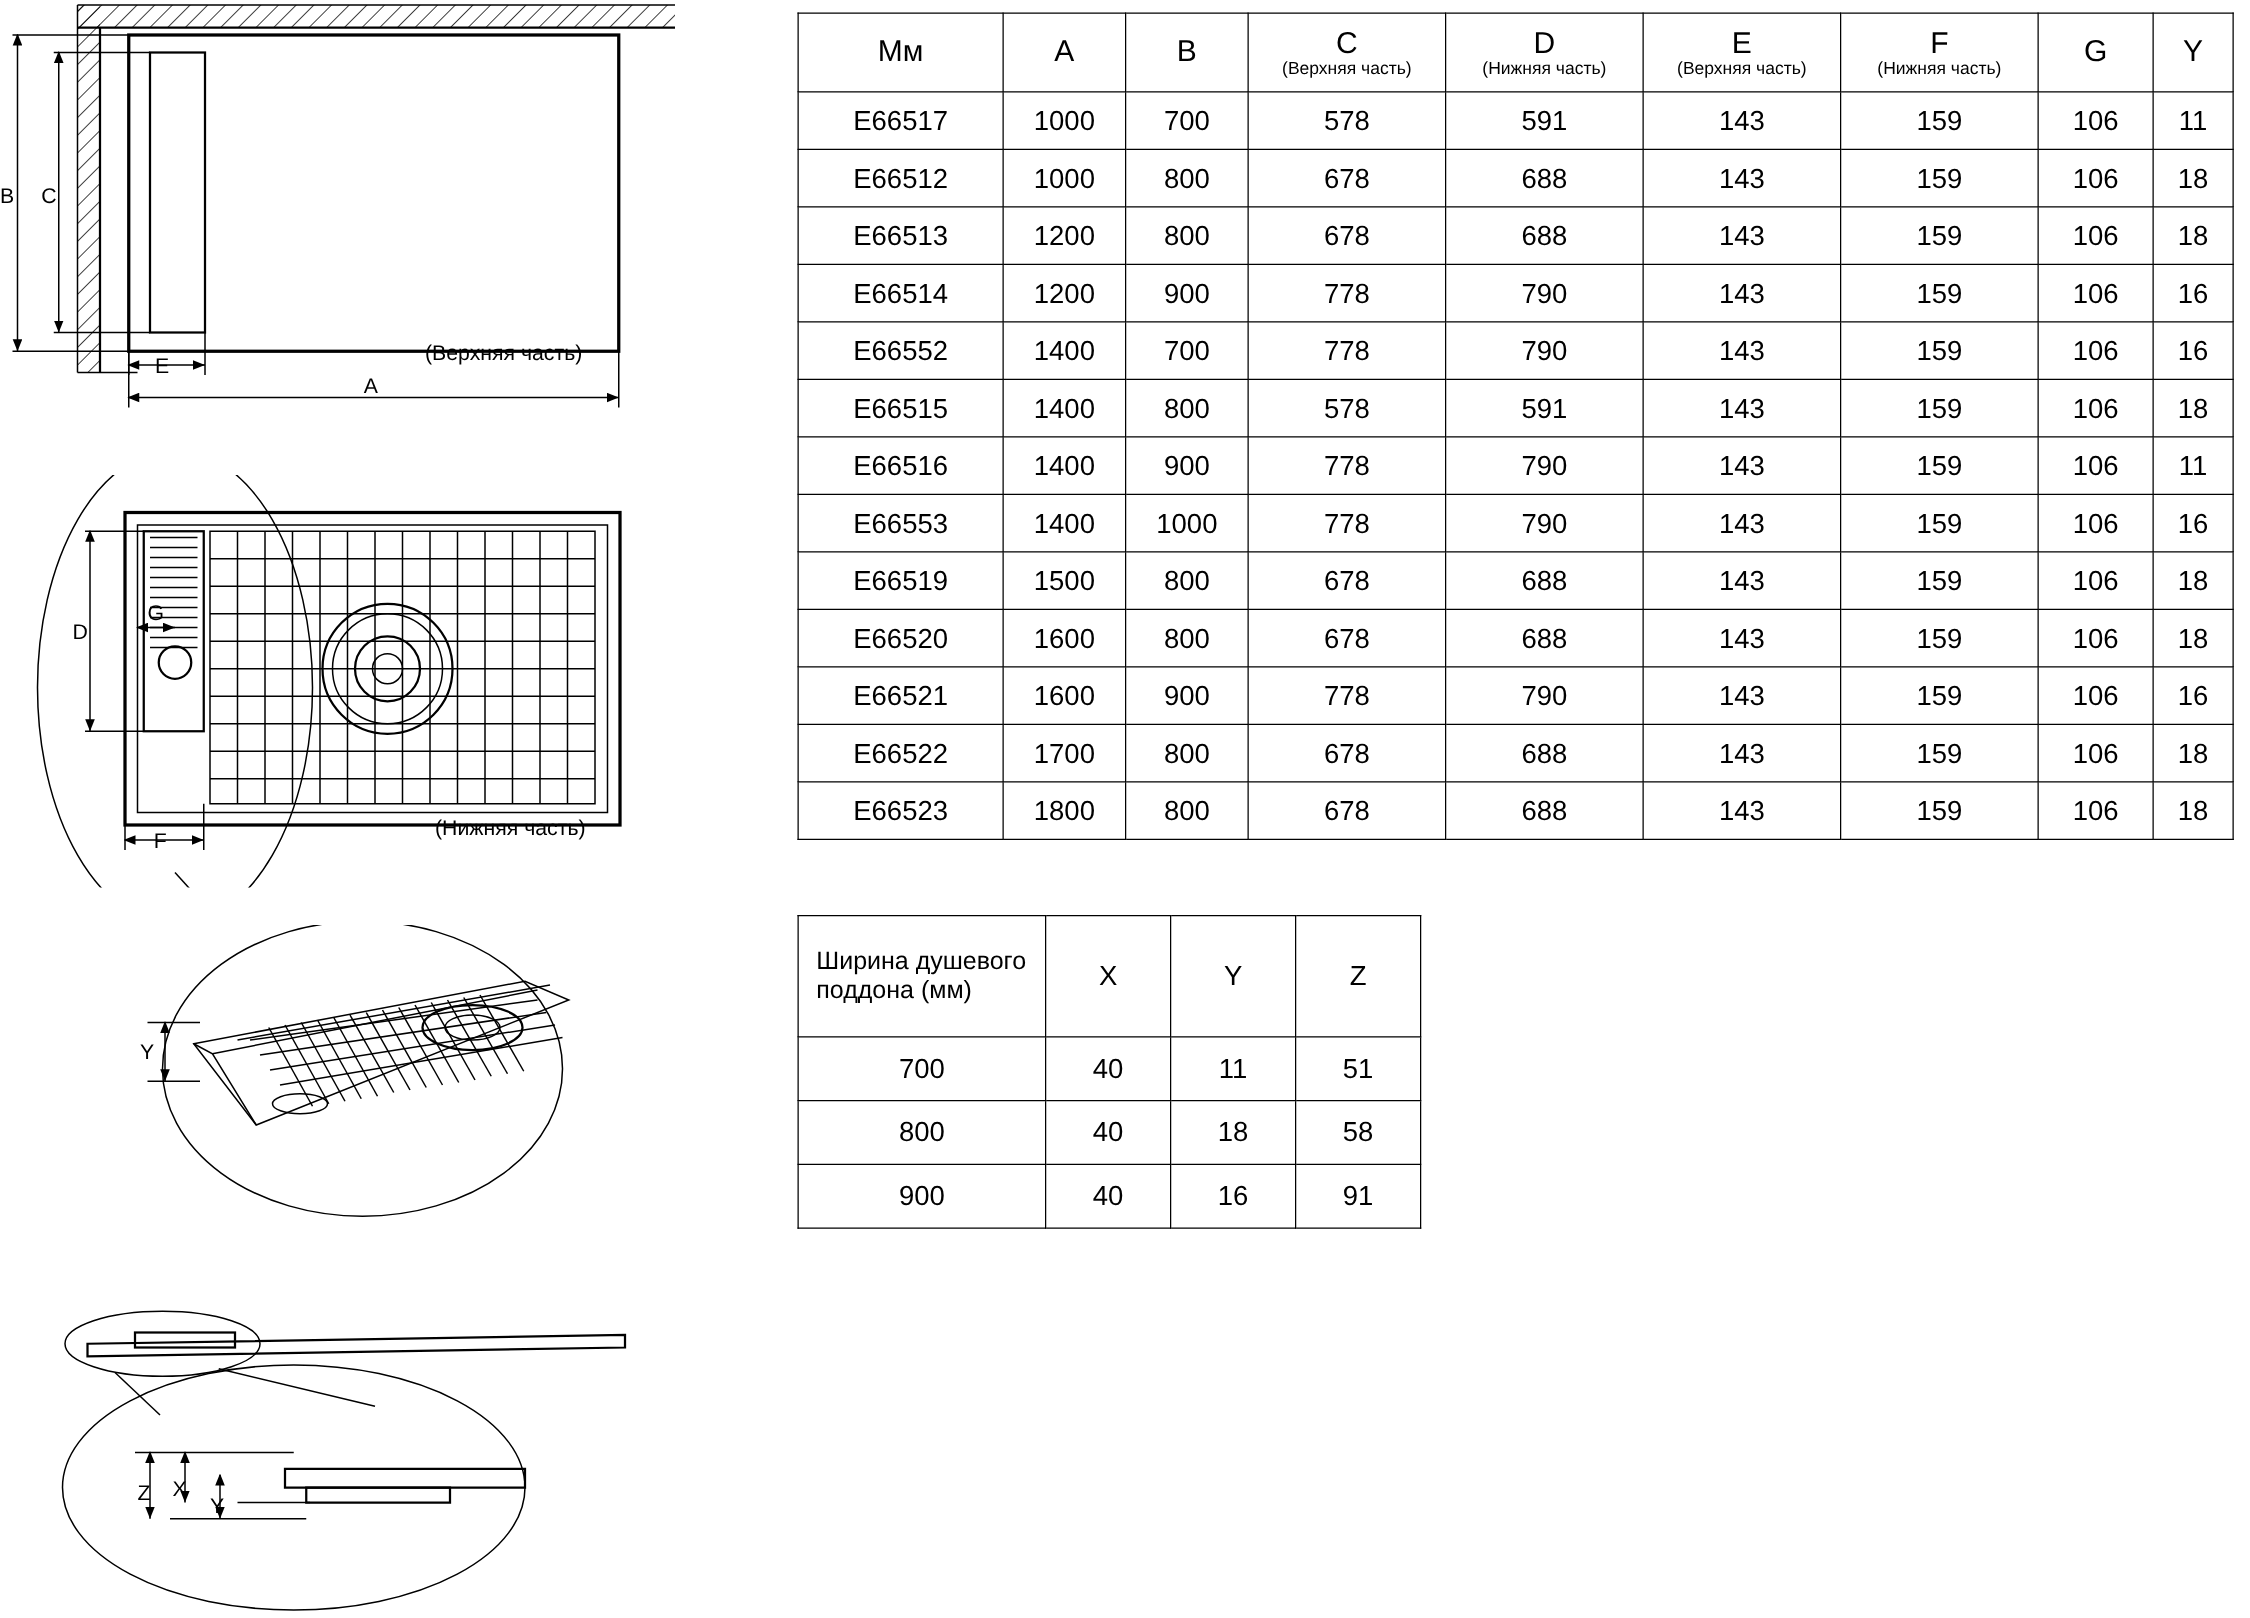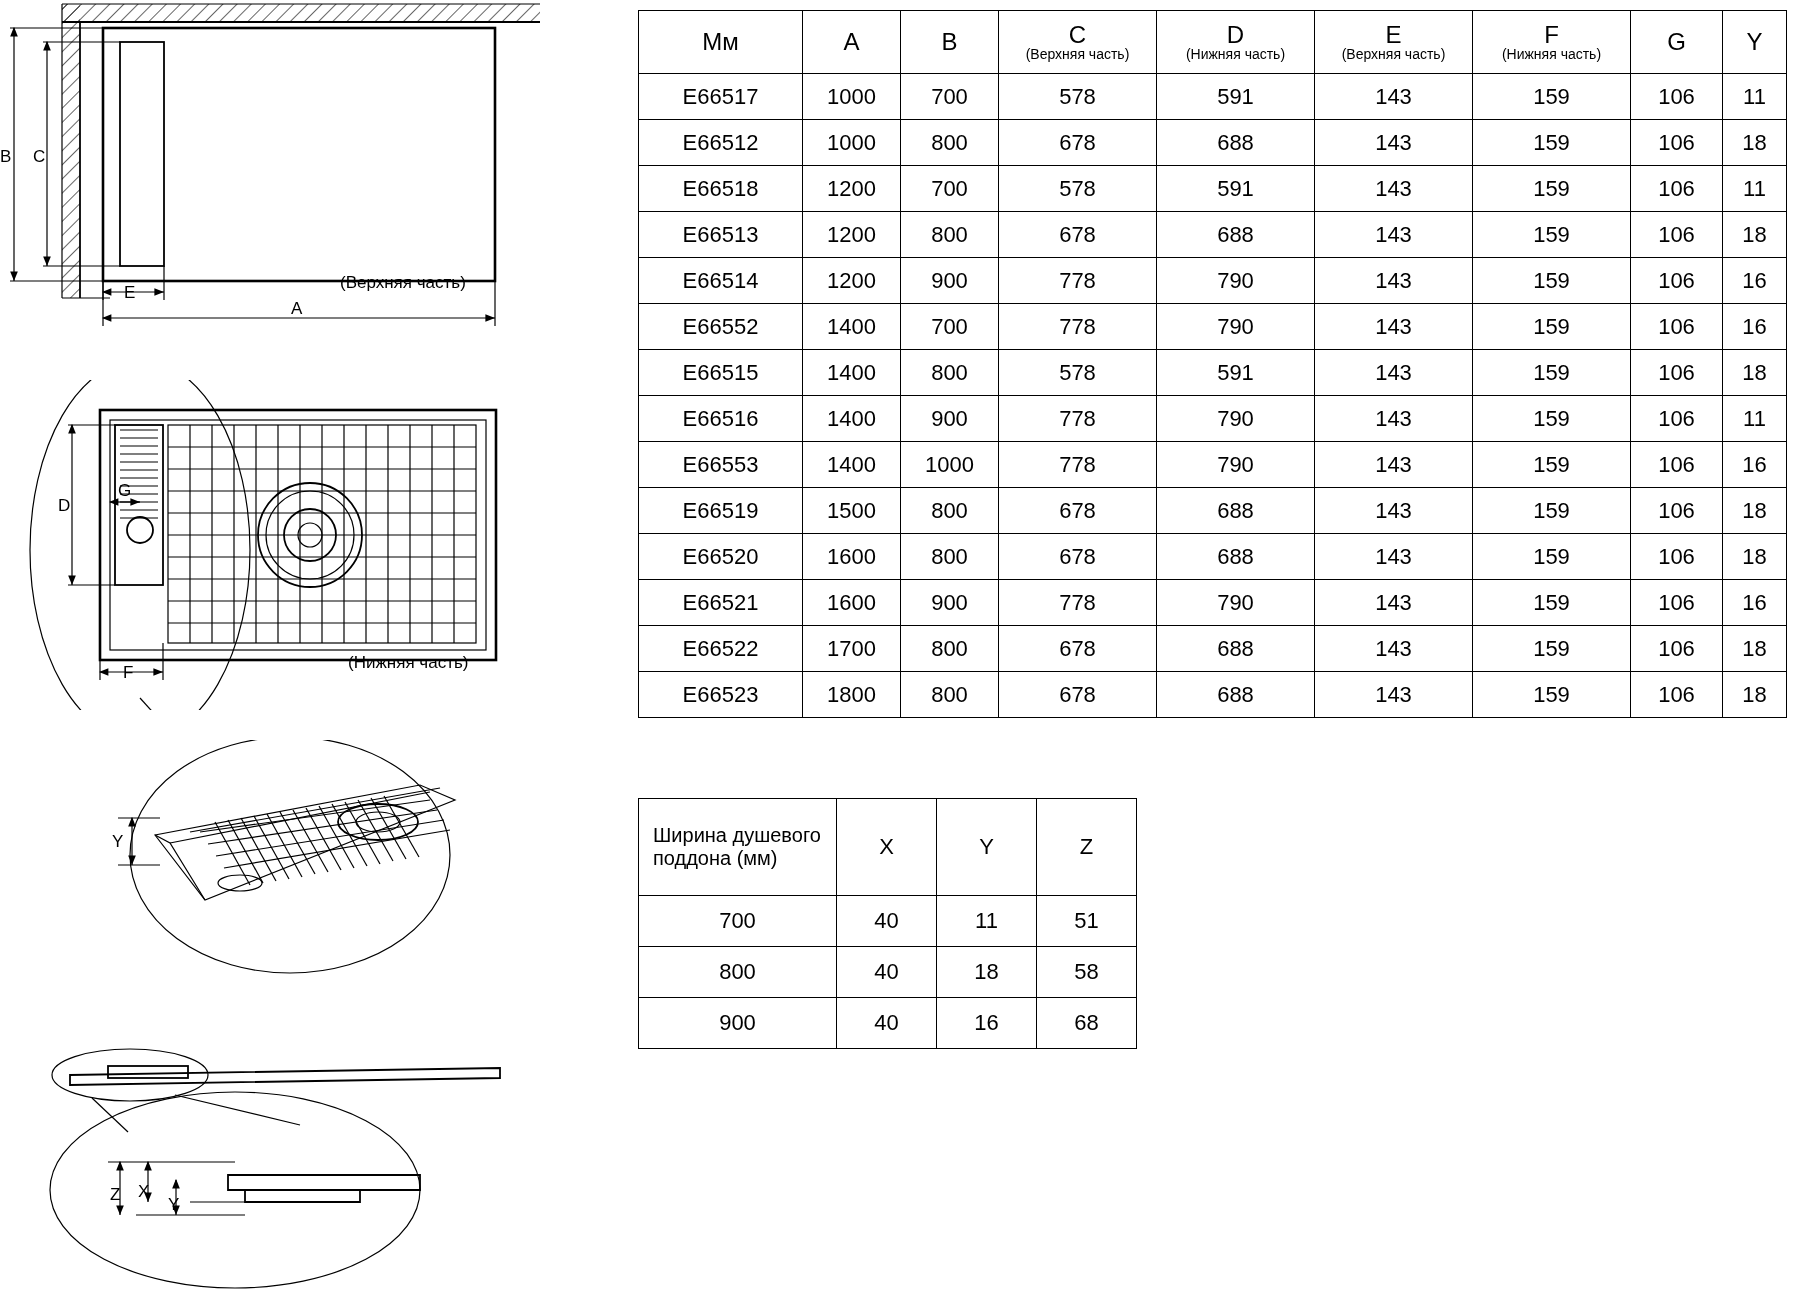--- a/index.html
+++ b/index.html
@@ -86,21 +86,21 @@
   .col-a { width: 98px; }
   .col-b { width: 98px; }
   .col-c { width: 158px; }
   .col-d { width: 158px; }
   .col-e { width: 158px; }
   .col-f { width: 158px; }
   .col-g { width: 92px; }
   .col-y { width: 64px; }
 
   table.width-table {
-    margin-top: 80px;
+    margin-top: 60px;
     width: 498px;
     table-layout: fixed;
   }
   table.width-table th,
   table.width-table td {
     border: 1.6px solid #000;
     text-align: center;
     vertical-align: middle;
     font-family: "Liberation Sans", sans-serif;
     font-size: 22px;
@@ -415,31 +415,20 @@
             <td>1000</td>
             <td>800</td>
             <td>678</td>
             <td>688</td>
             <td>143</td>
             <td>159</td>
             <td>106</td>
             <td>18</td>
           </tr>
           <tr>
-            <td>E66518</td>
-            <td>1200</td>
-            <td>700</td>
-            <td>578</td>
-            <td>591</td>
-            <td>143</td>
-            <td>159</td>
-            <td>106</td>
-            <td>11</td>
-          </tr>
-          <tr>
             <td>E66513</td>
             <td>1200</td>
             <td>800</td>
             <td>678</td>
             <td>688</td>
             <td>143</td>
             <td>159</td>
             <td>106</td>
             <td>18</td>
           </tr>
@@ -583,18 +572,18 @@
           <tr>
             <td>800</td>
             <td>40</td>
             <td>18</td>
             <td>58</td>
           </tr>
           <tr>
             <td>900</td>
             <td>40</td>
             <td>16</td>
-            <td>68</td>
+            <td>91</td>
           </tr>
         </tbody>
     </table>
   </div>
 </div>
 
 </body></html>

